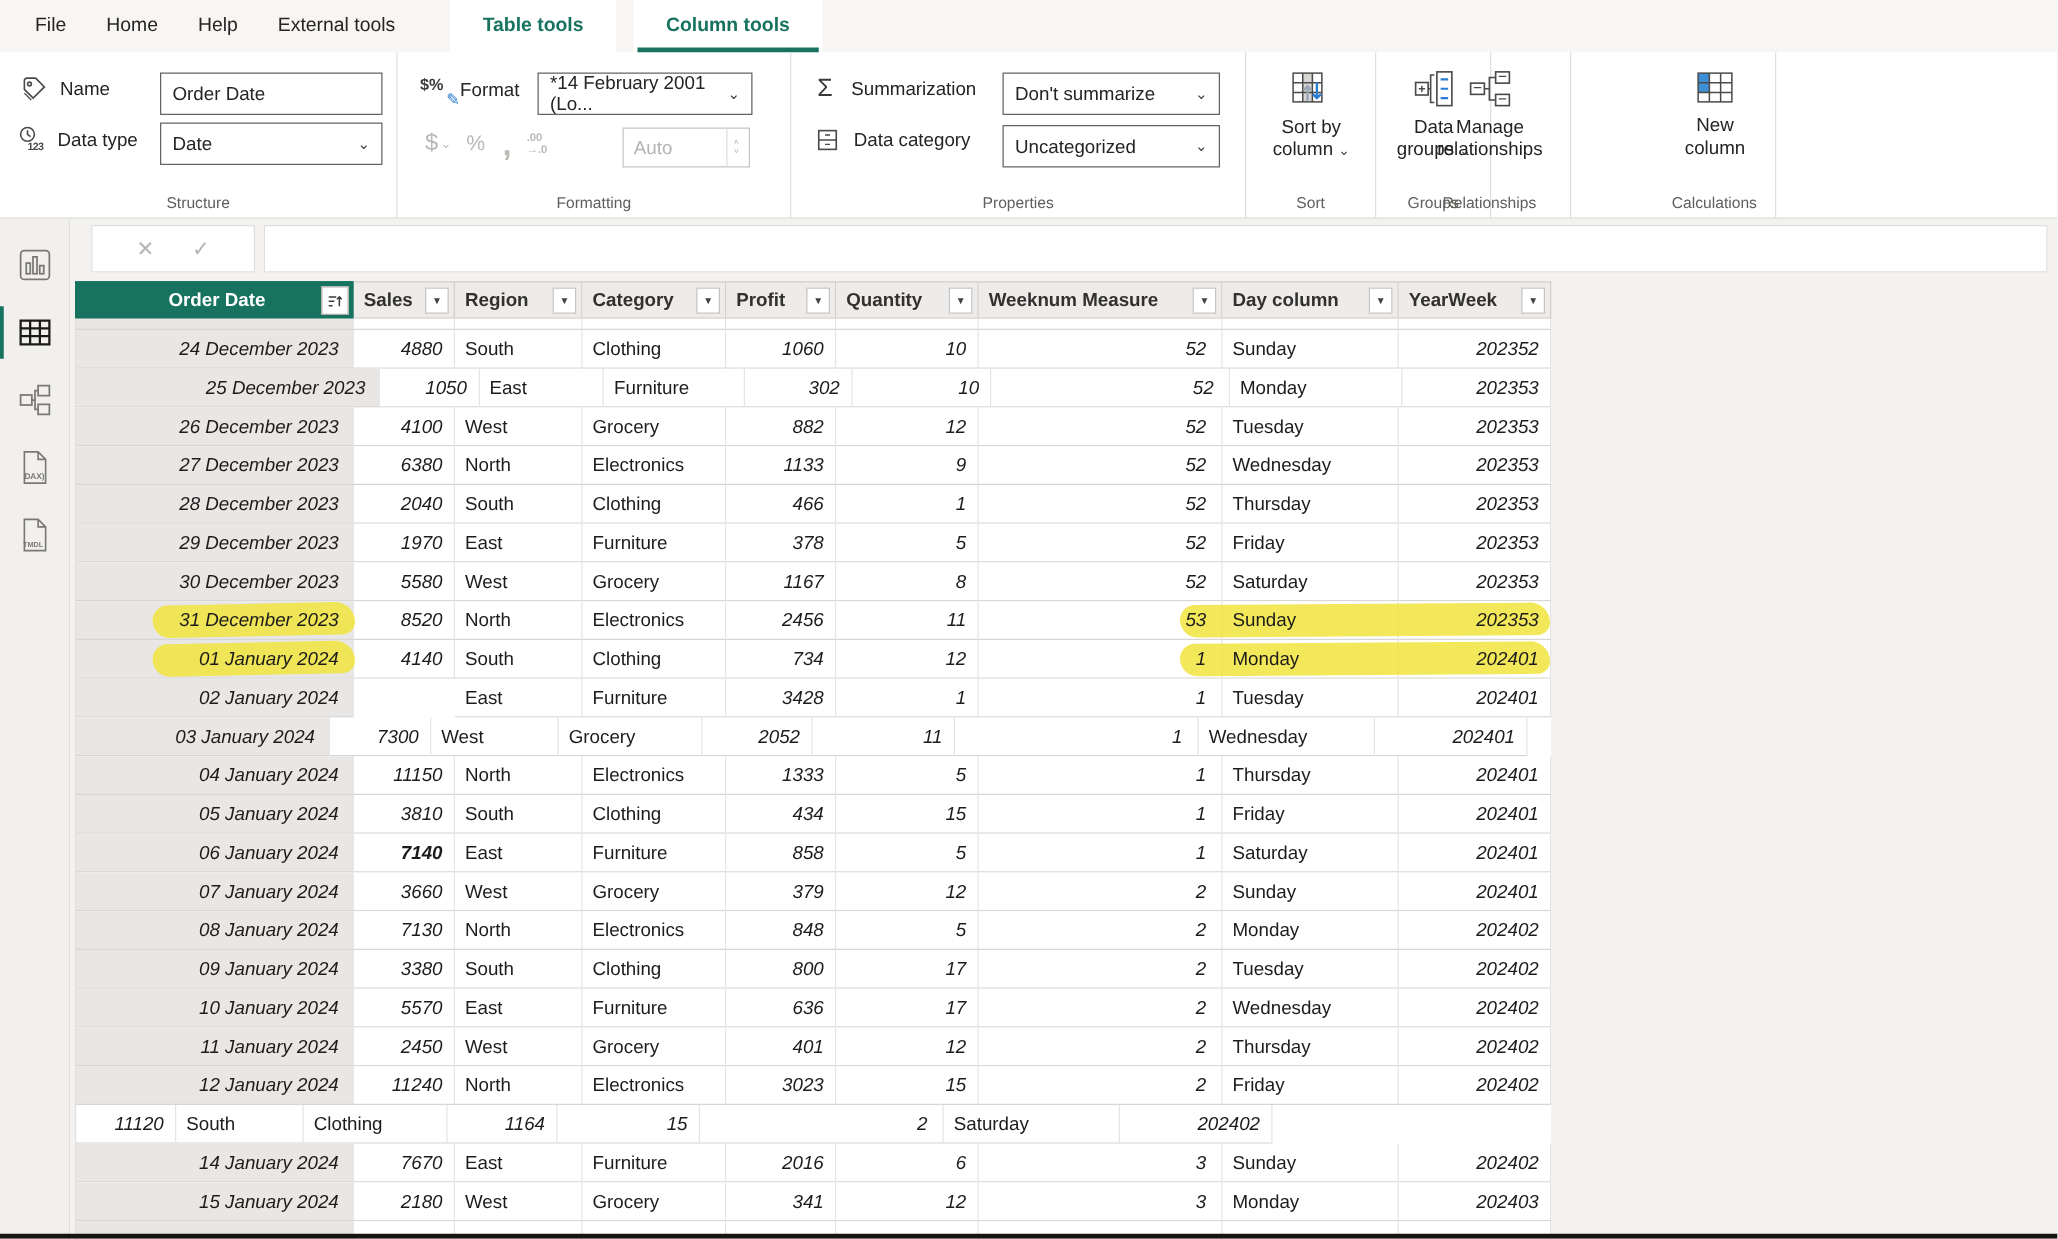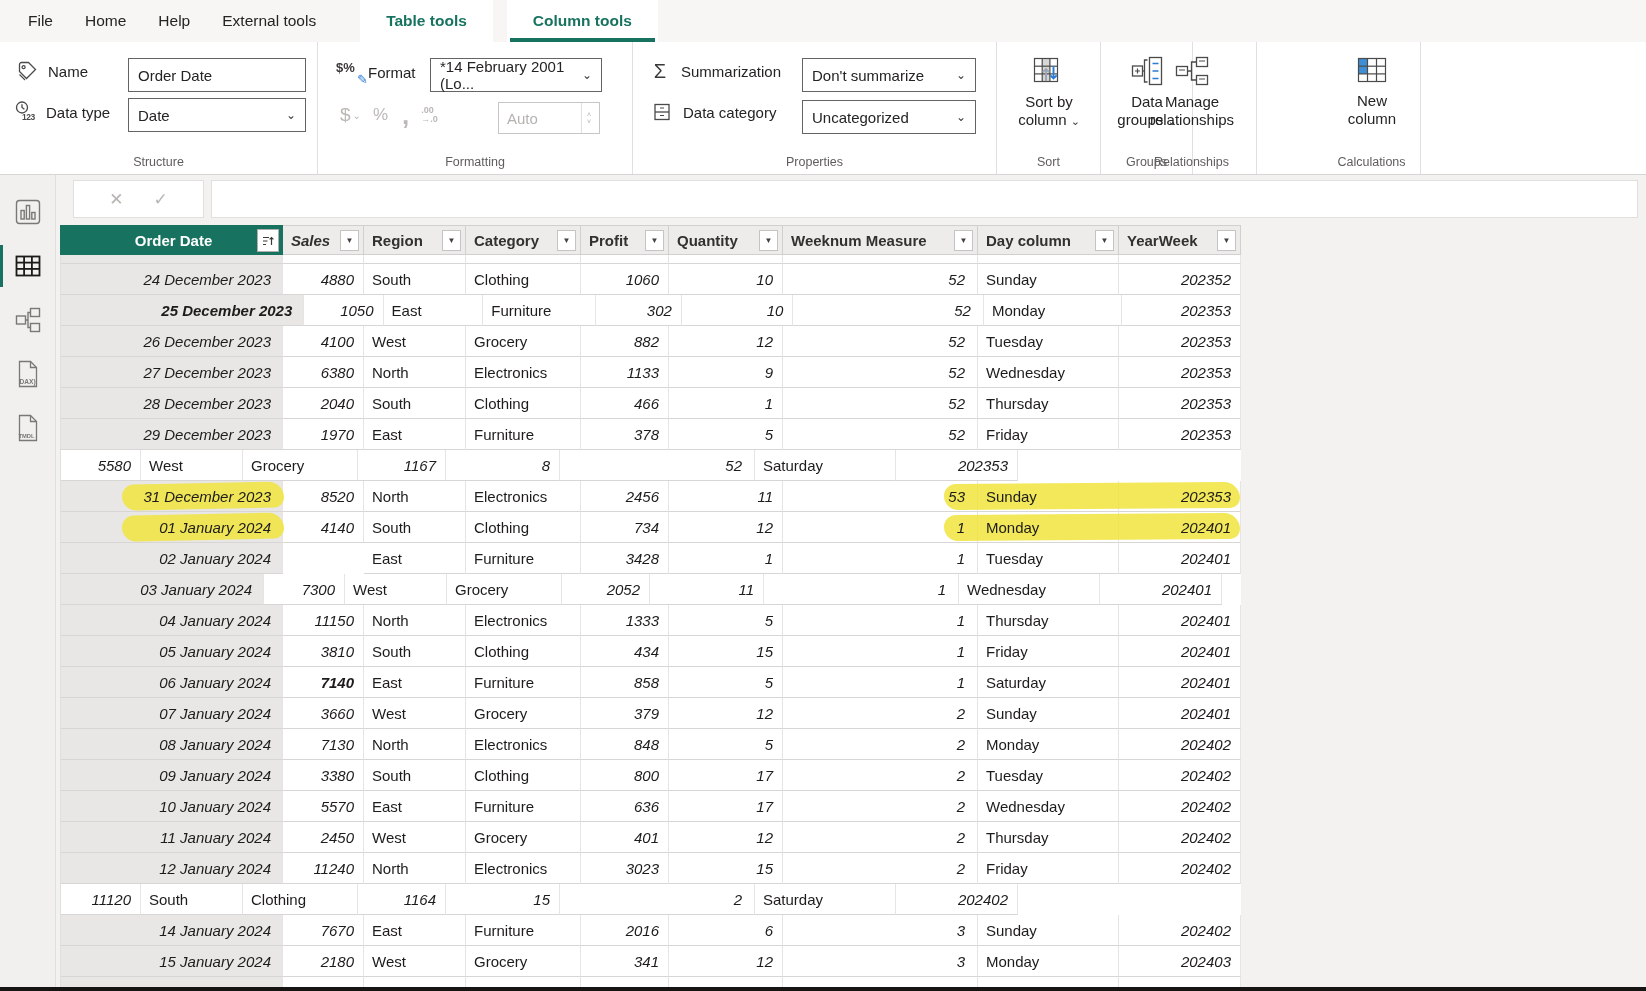--- a/index.html
+++ b/index.html
@@ -309,21 +309,21 @@
       <div class="h-row" id="header-row">
           <div class="h-cell sel" style="width: 223px;">
             <span>Order Date</span>
             <div class="sortbox">
               <svg width="14" height="14" viewBox="0 0 14 14" stroke="#3b3a39" stroke-width="1.2" fill="none">
                 <path d="M2 3.5 h6 M2 7 h4.5 M2 10.5 h3"></path>
                 <path d="M10.5 11 V3.5 M8.6 5.4 L10.5 3.5 l1.9 1.9"></path>
               </svg>
             </div>
           </div>
-          <div class="h-cell" style="width: 81px; font-style: italic;">
+          <div class="h-cell" style="width: 81px;">
             <span>Sales</span>
             <div class="fbox">▼</div>
           </div>
           <div class="h-cell" style="width: 102px;">
             <span>Region</span>
             <div class="fbox">▼</div>
           </div>
           <div class="h-cell" style="width: 115px;">
             <span>Category</span>
             <div class="fbox">▼</div>
@@ -402,21 +402,21 @@
               <span>52</span>
             </div>
             <div class="cell l" style="width: 141px;">
               <span>Sunday</span>
             </div>
             <div class="cell r" style="width: 122px;">
               <span>202352</span>
             </div>
           </div>
           <div class="trow">
-            <div class="cell r c0" style="width: 250px; font-weight: bold;">
+            <div class="cell r c0" style="width: 250px;">
               <span>25 December 2023</span>
             </div>
             <div class="cell r" style="width: 81px;">
               <span>1050</span>
             </div>
             <div class="cell l" style="width: 102px;">
               <span>East</span>
             </div>
             <div class="cell l" style="width: 115px;">
               <span>Furniture</span>
@@ -547,20 +547,23 @@
               <span>52</span>
             </div>
             <div class="cell l" style="width: 141px;">
               <span>Friday</span>
             </div>
             <div class="cell r" style="width: 122px;">
               <span>202353</span>
             </div>
           </div>
           <div class="trow">
+            <div class="cell r c0" style="width: 223px;">
+              <span>30 December 2023</span>
+            </div>
             <div class="cell r" style="width: 81px;">
               <span>5580</span>
             </div>
             <div class="cell l" style="width: 102px;">
               <span>West</span>
             </div>
             <div class="cell l" style="width: 115px;">
               <span>Grocery</span>
             </div>
             <div class="cell r" style="width: 88px;">

